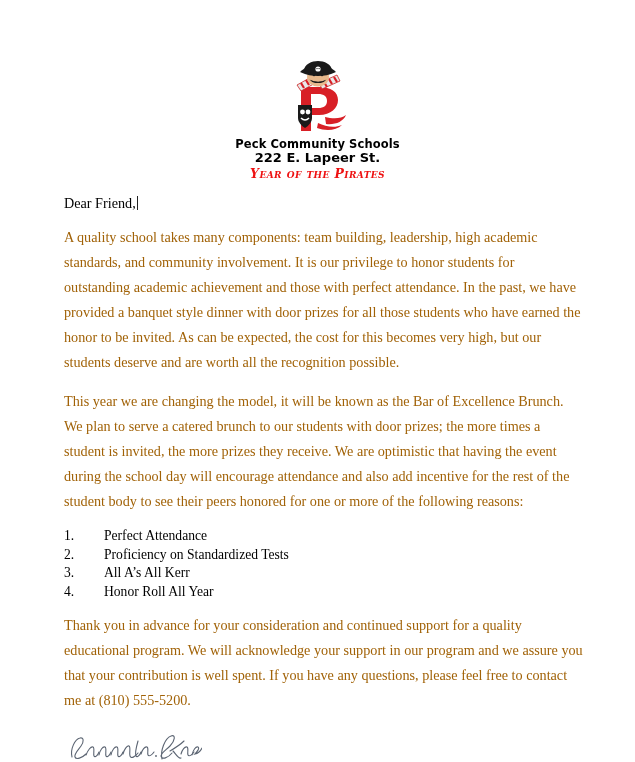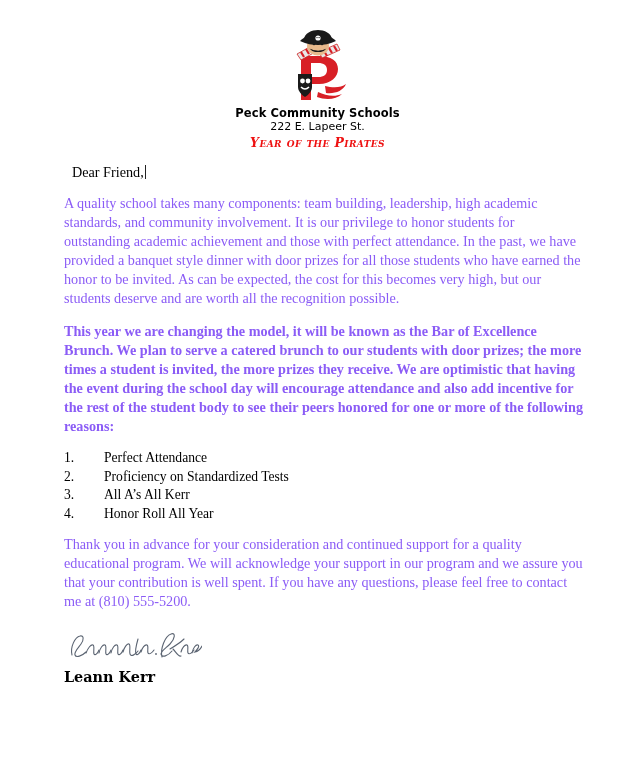--- a/index.html
+++ b/index.html
@@ -22,20 +22,21 @@
     box-sizing: border-box;
     padding: 0;
     position: relative;
     background: #ffffff;
   }
 
   
   .letterhead {
     text-align: center;
     padding-top: 28px;
+    margin-top: 31px;
   }
 
   .logo-wrap {
     width: 635px;
     height: 78px;
     display: flex;
     align-items: center;
     justify-content: center;
   }
   .logo {
@@ -45,22 +46,22 @@
   .school-name {
     font-family: "DejaVu Sans", "Liberation Sans", sans-serif;
     font-weight: bold;
     font-size: 11.5px;
     letter-spacing: 0.1px;
     line-height: 14px;
     color: #000000;
   }
   .school-addr {
     font-family: "DejaVu Sans", "Liberation Sans", sans-serif;
-    font-weight: normal;
-    font-size: 11px;
+    font-weight: bold;
+    font-size: 13px;
     line-height: 14px;
     color: #000000;
   }
   .tagline-top {
     font-family: "DejaVu Serif", serif;
     font-weight: bold;
     font-style: italic;
     font-size: 12.5px;
     line-height: 16px;
     color: #ee1111;
@@ -71,43 +72,42 @@
 
   
   .body-area {
     padding: 0 52px 0 64px;
     margin-top: 12px;
   }
 
   .salutation {
     font-size: 14.2px;
     line-height: 19px;
-    margin: 0 0 12px 8px;
+    margin: 0 0 12px 0;
     position: relative;
     display: inline-block;
   }
   .caret {
     display: inline-block;
     width: 1.6px;
     height: 14px;
     background: #222222;
     vertical-align: -2px;
     margin-left: 1px;
   }
 
   p.para {
     font-size: 14.2px;
-    line-height: 19px;
+    line-height: 25px;
     margin: 0 0 14px 0;
     text-align: left;
-    color: #8b5cf6;
+    color: #a16207;
   }
   p.para.tight {
     margin-bottom: 13px;
-    font-weight: bold;
   }
 
   .numbered-list {
     margin: 0 0 13px 0;
     padding: 0;
     list-style: none;
   }
   .numbered-list li {
     font-size: 13.6px;
     line-height: 17.6px;

